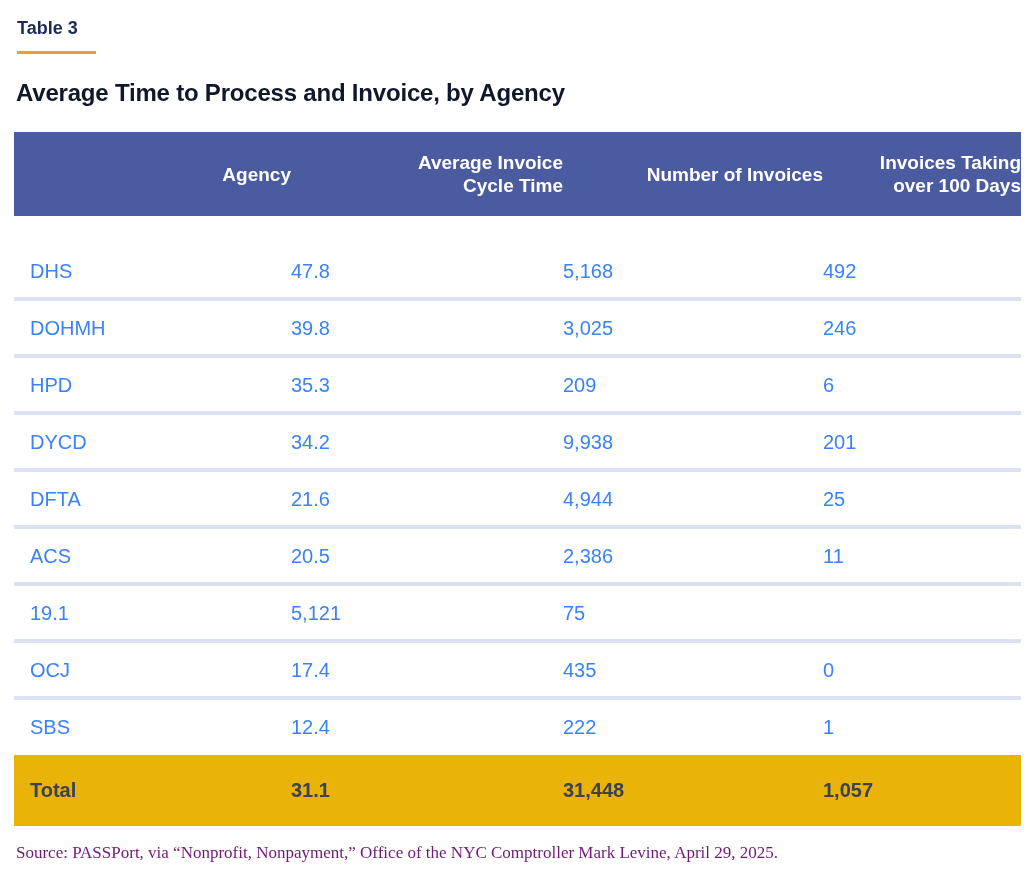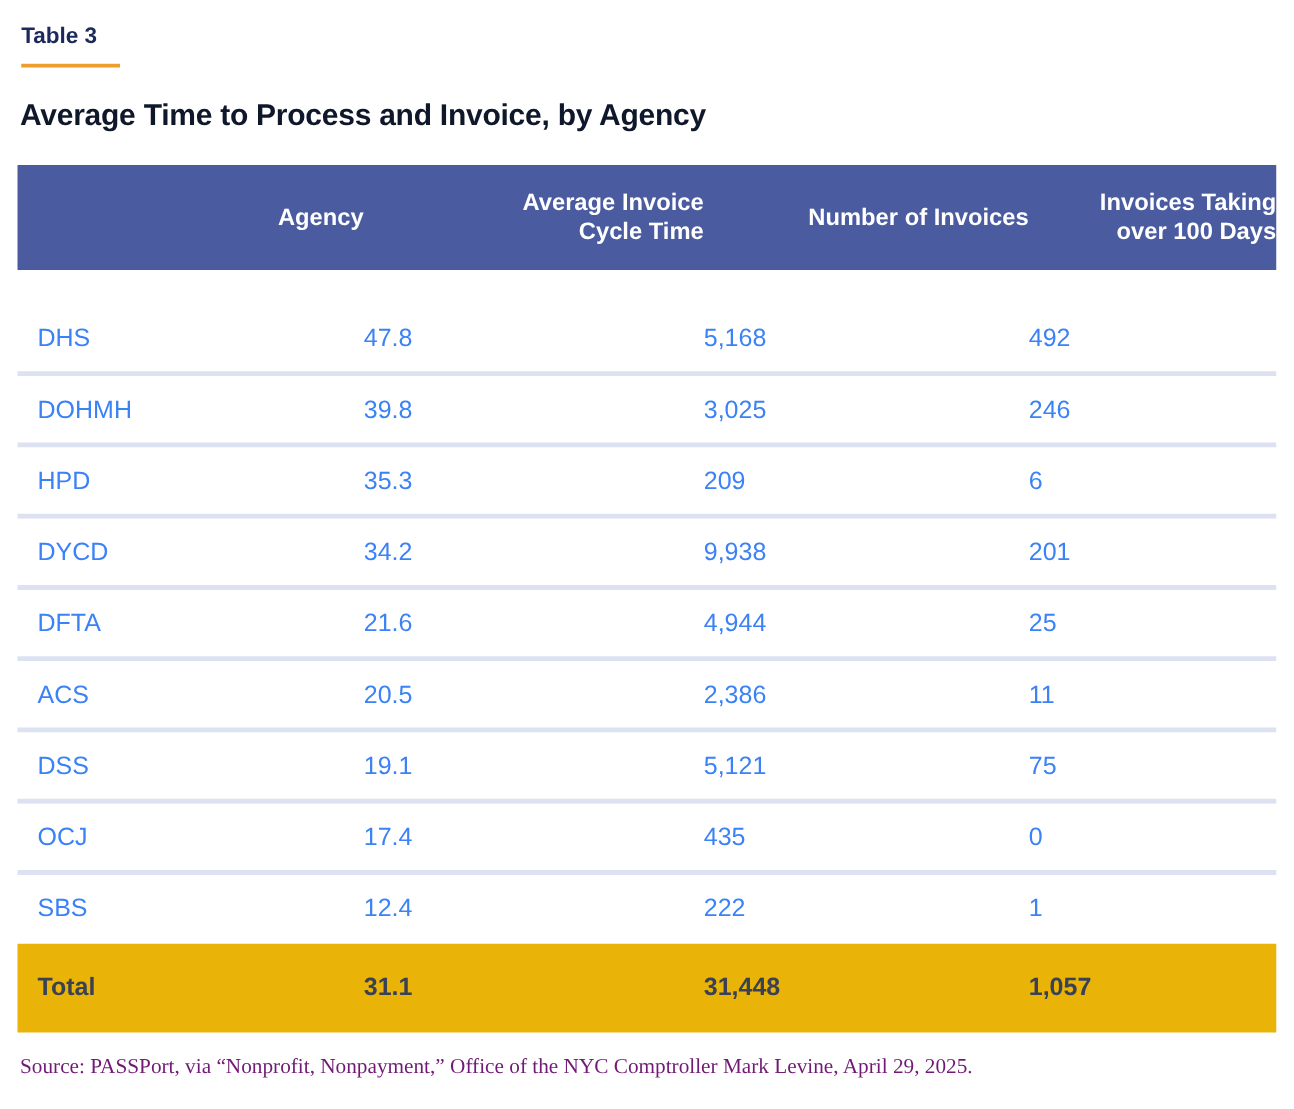--- a/index.html
+++ b/index.html
@@ -156,21 +156,20 @@
 
       <div class="grid-row data-row">
         <div class="cell">ACS</div>
         <div class="cell">20.5</div>
         <div class="cell">2,386</div>
         <div class="cell">11</div>
       </div>
       <div class="sep"></div>
 
       <div class="grid-row data-row">
-        <div class="cell">DSS</div>
         <div class="cell">19.1</div>
         <div class="cell">5,121</div>
         <div class="cell">75</div>
       </div>
       <div class="sep"></div>
 
       <div class="grid-row data-row">
         <div class="cell">OCJ</div>
         <div class="cell">17.4</div>
         <div class="cell">435</div>

